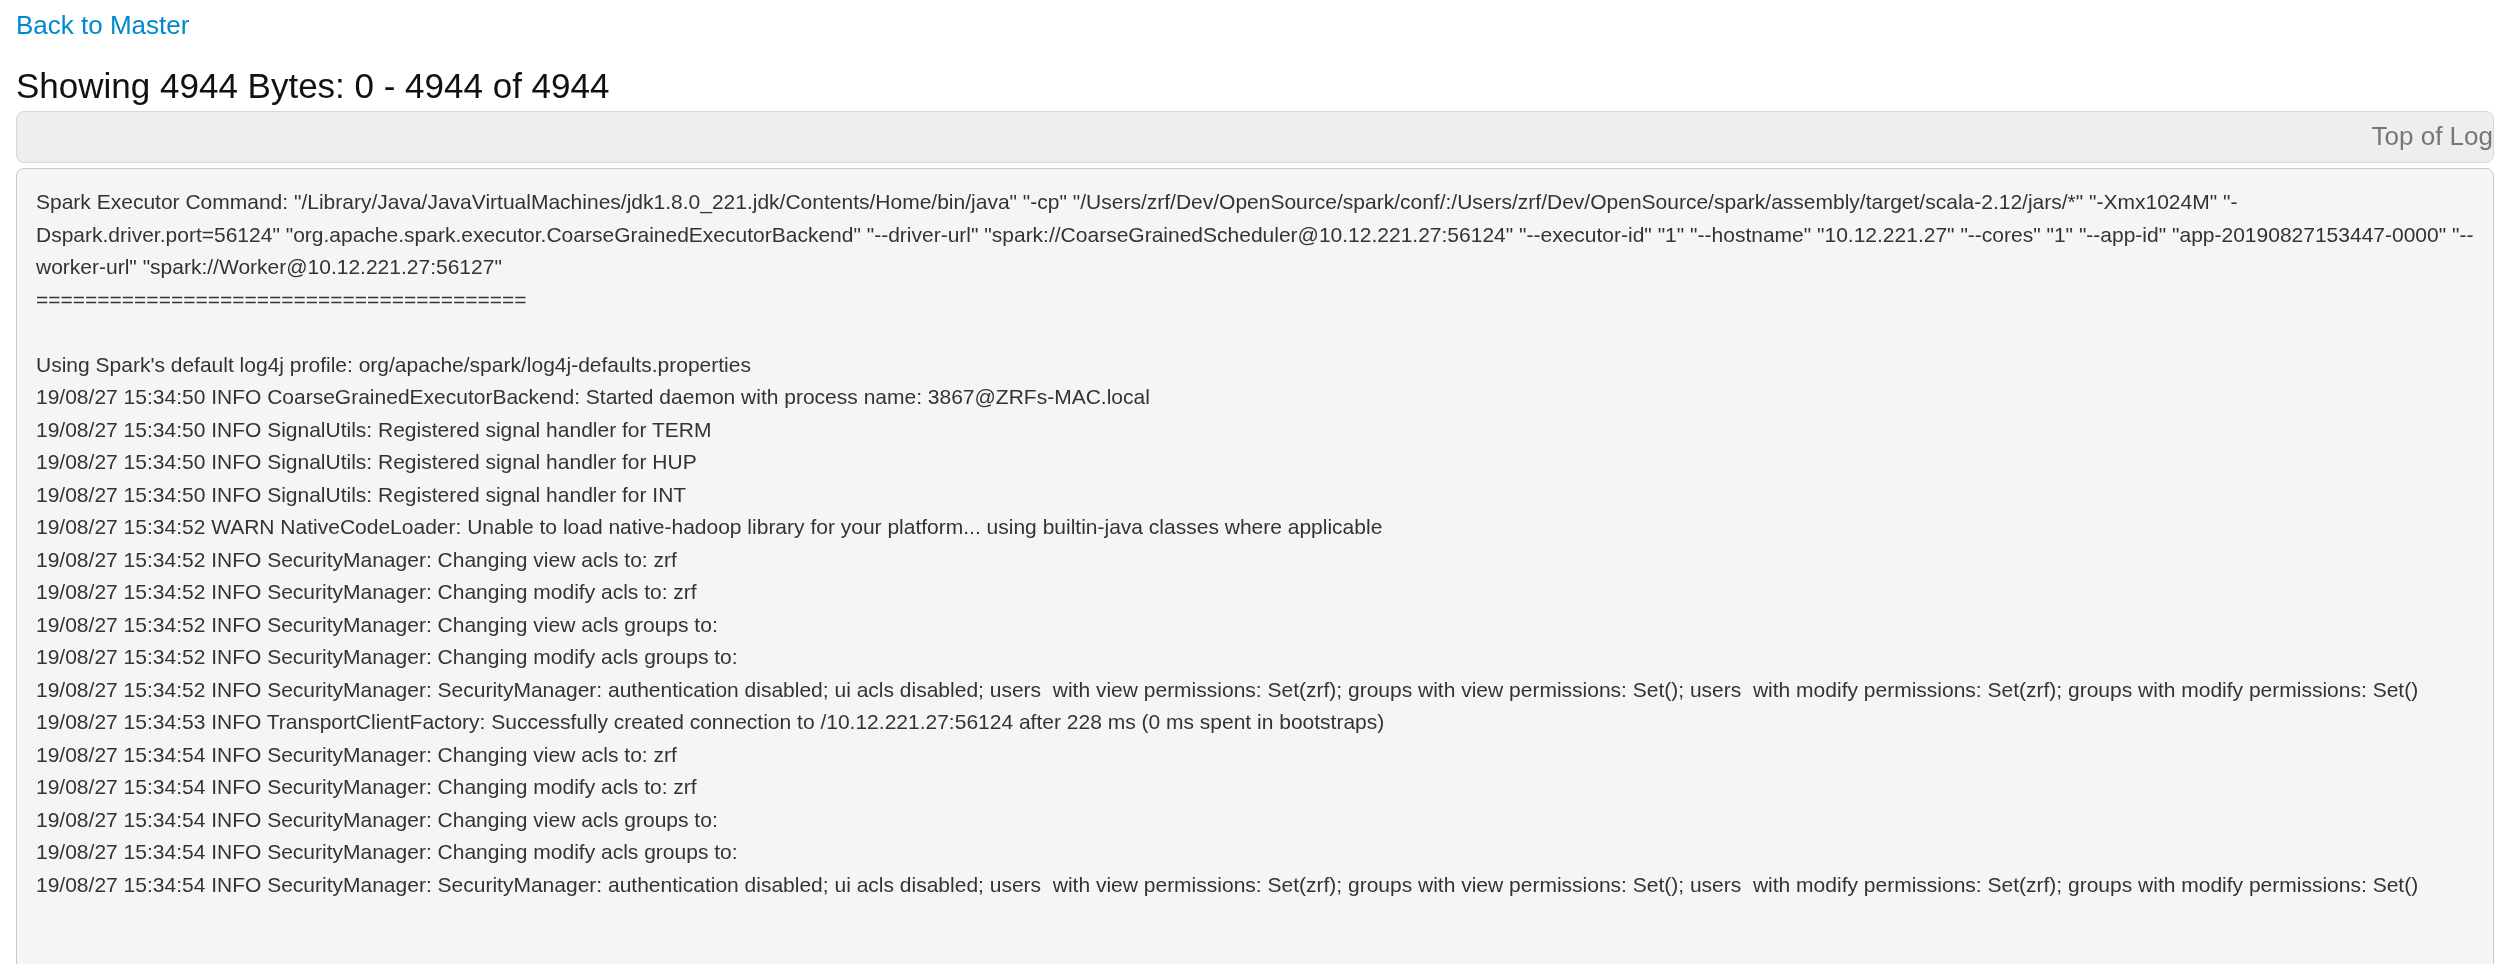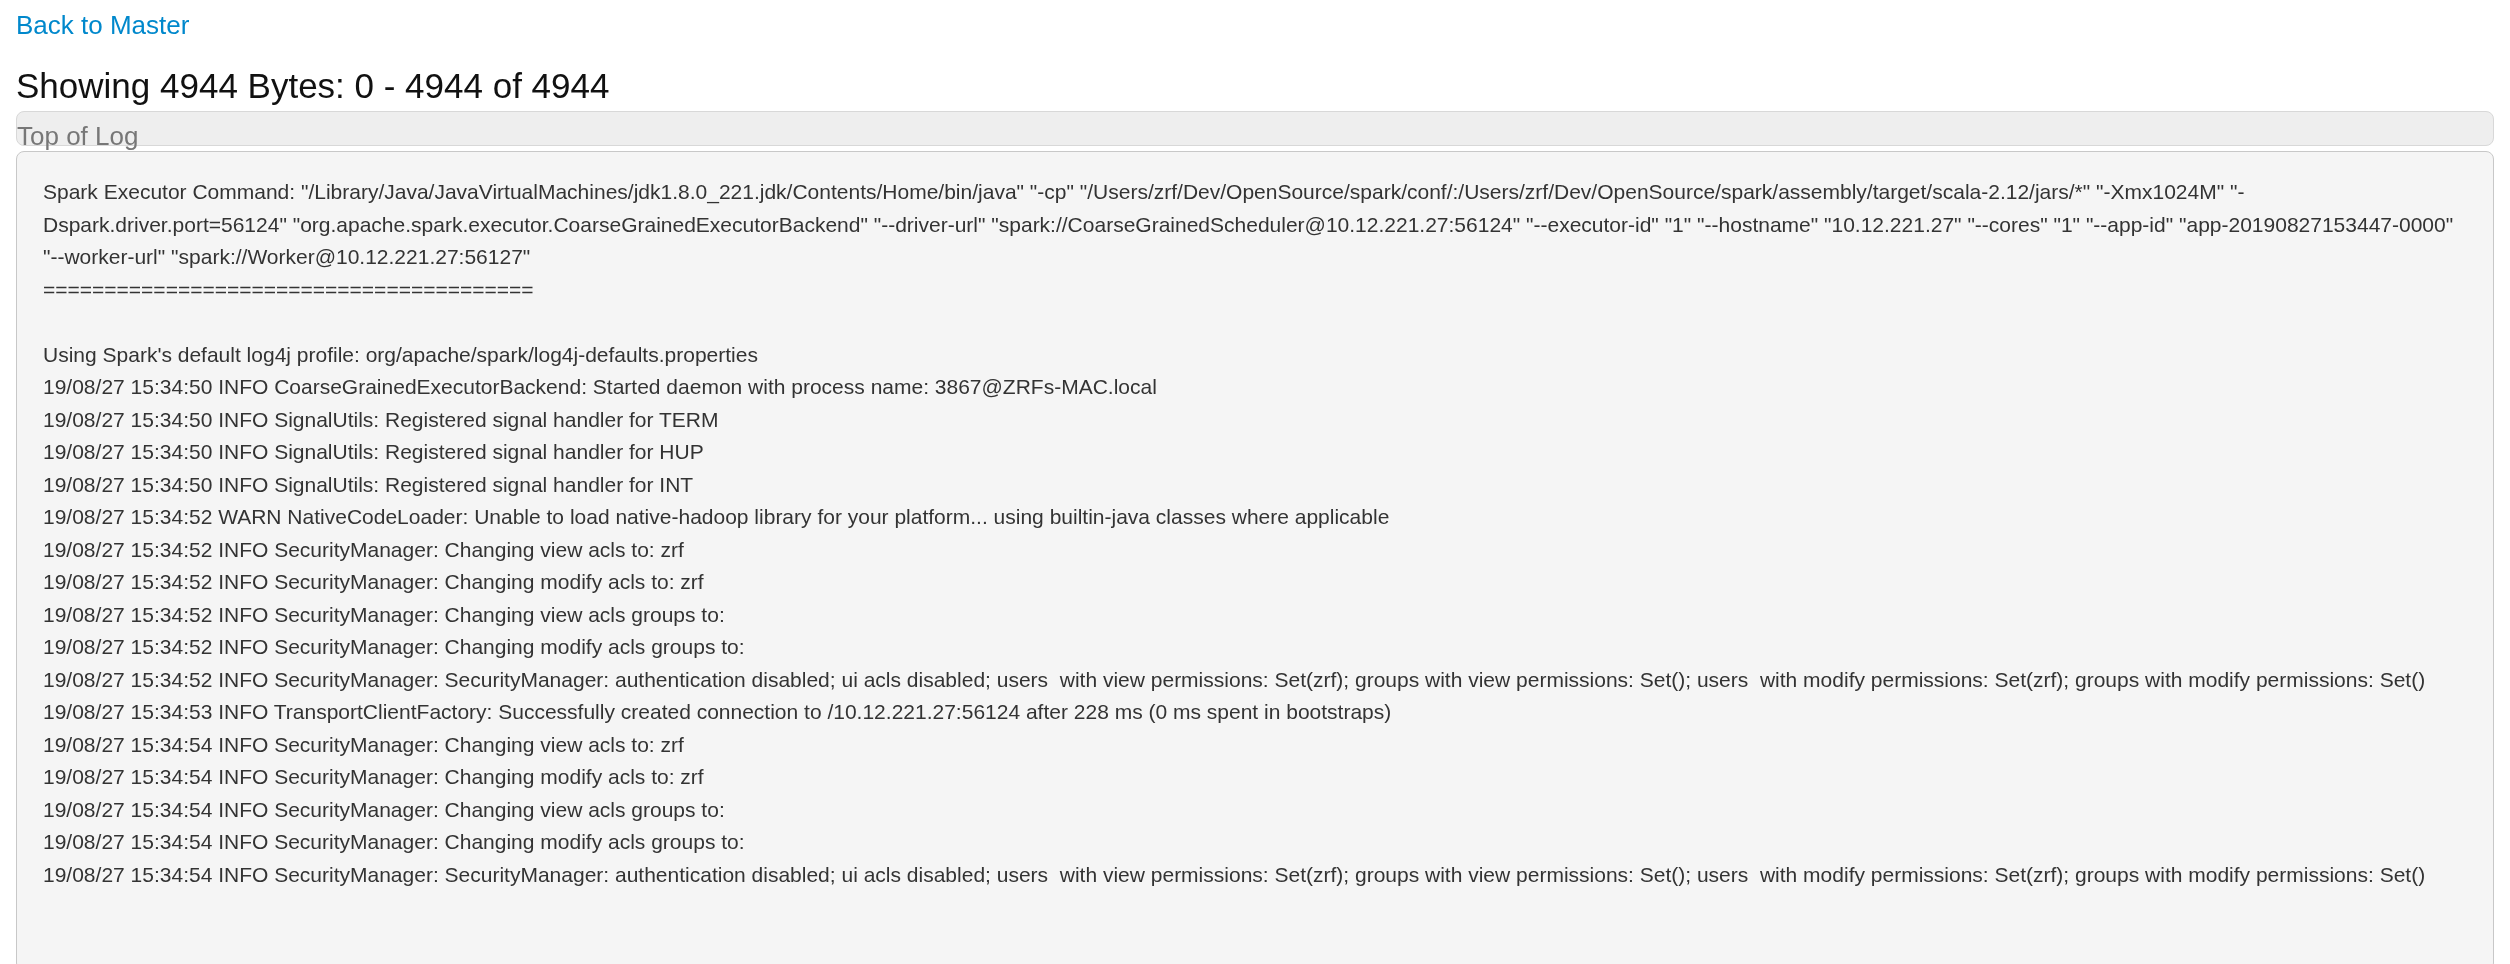--- a/index.html
+++ b/index.html
@@ -33,40 +33,40 @@
     cursor:pointer;
   }
   .byte-range{
     margin:30px 16px 10px 16px;
     font-size:35px;
     line-height:30px;
     color:var(--body-text);
   }
   .log-header{
     margin:0 16px 5px 16px;
-    height:35px;
+    height:52px;
     line-height:48px;
-    text-align:left;
+    text-align:right;
     font-size:26px;
     color:var(--panel-header-text);
     background:var(--panel-header-bg);
     border:1px solid var(--panel-header-border);
     border-radius:8px;
   }
   .log-content{
     margin:0 16px;
     background:var(--panel-bg);
     border:1px solid var(--panel-border);
     border-radius:8px;
     padding:13px 15px 20px 15px;
     min-height:820px;
     overflow:auto;
   }
   .log-content pre{
-    margin:11px;
+    margin:4px;
     font-family:"Liberation Sans", sans-serif;
     font-size:21px;
     line-height:32.5px;
     color:var(--log-text);
     white-space:pre-wrap;
     word-wrap:break-word;
   }
 </style>
 </head>
 <body>

